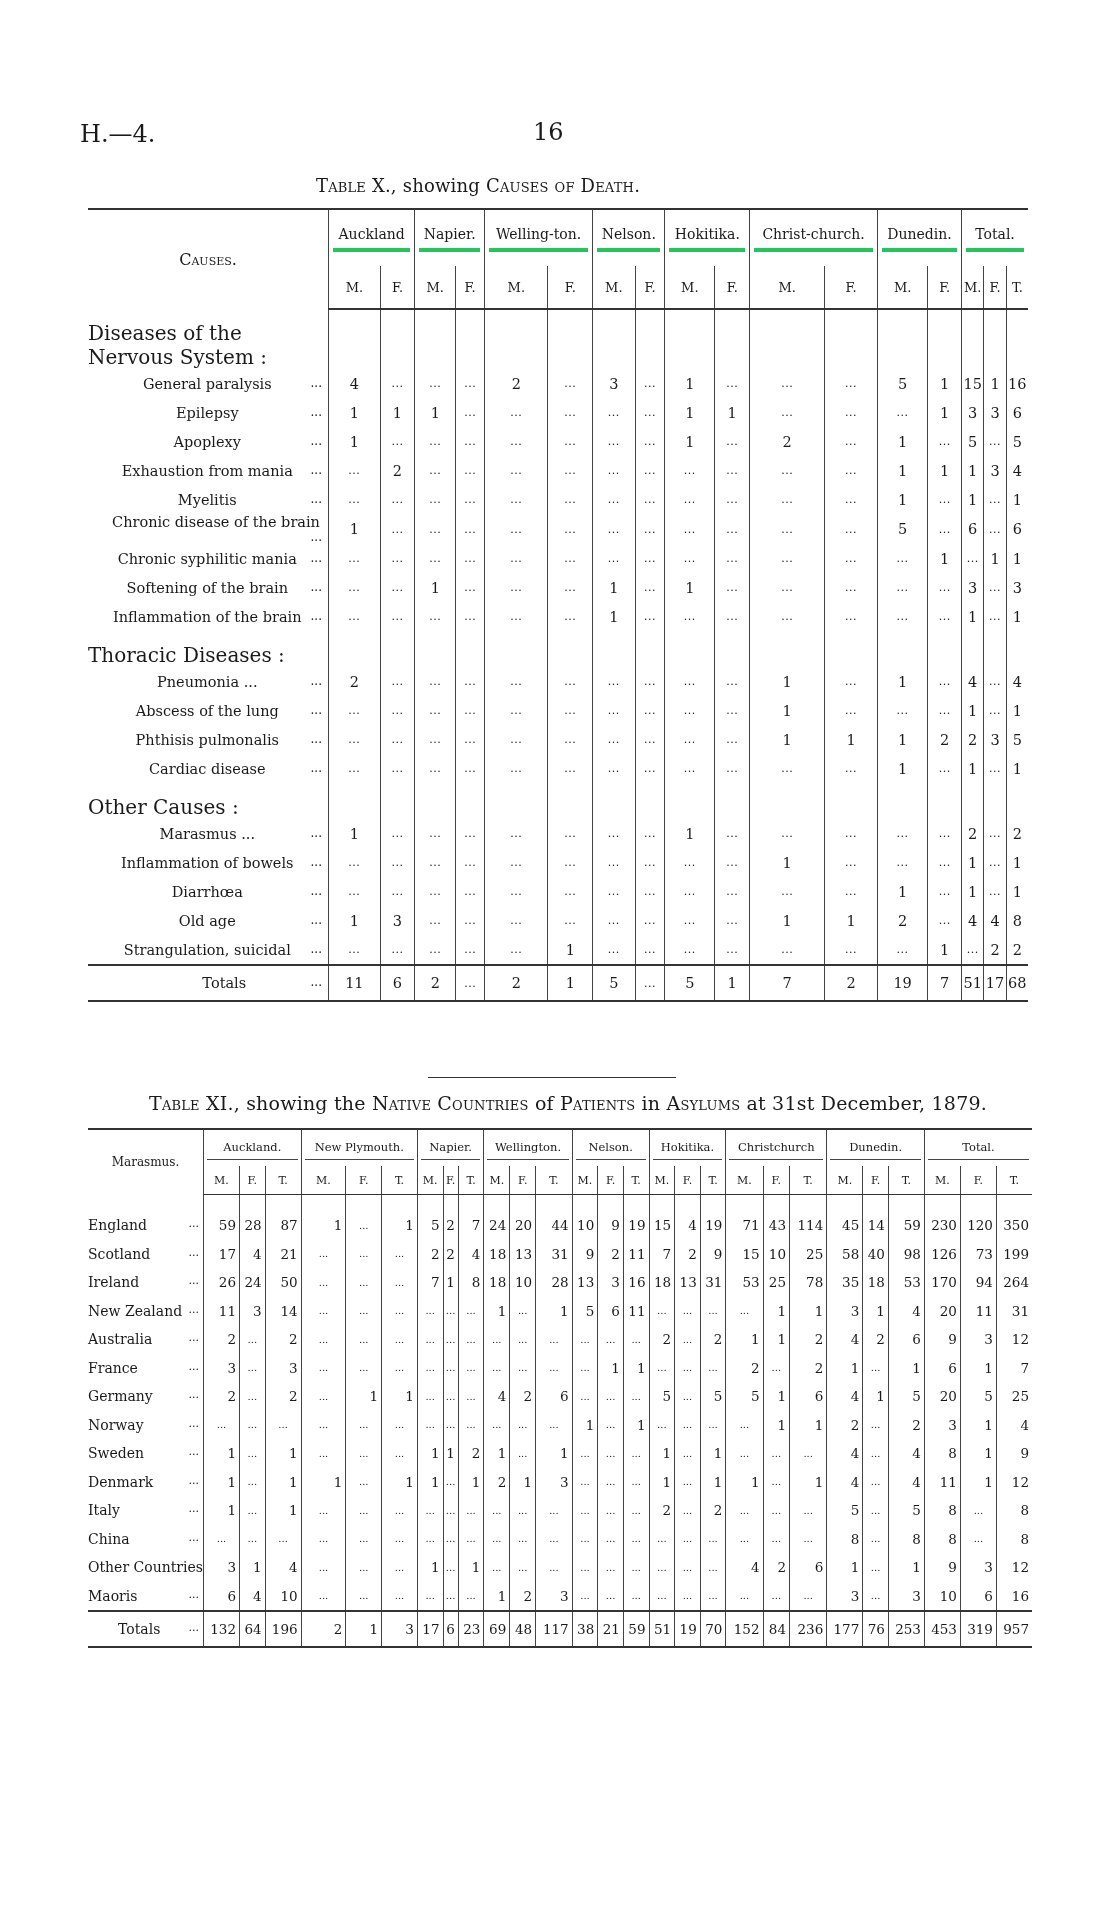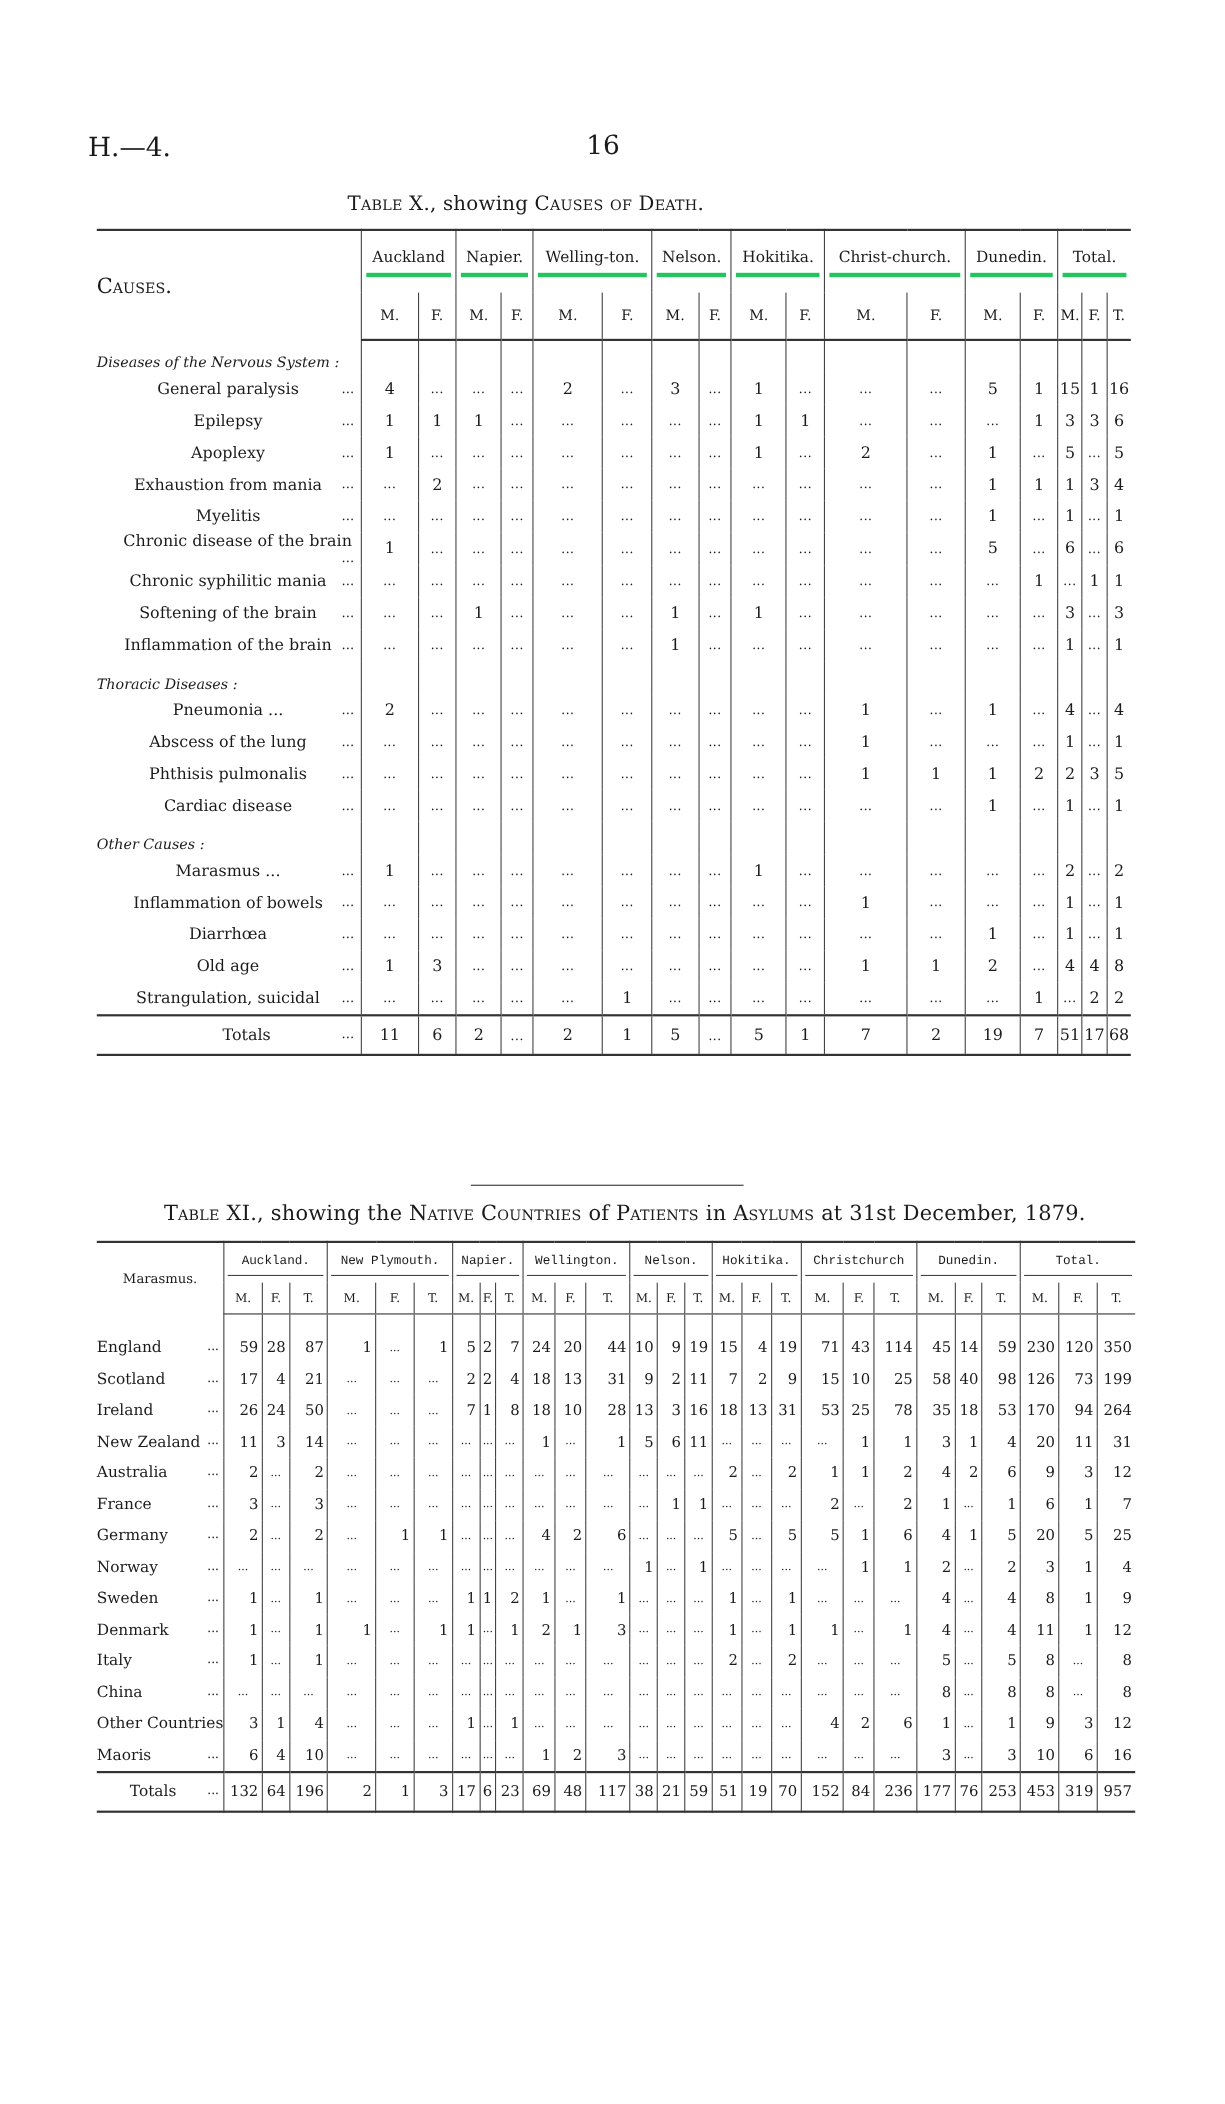--- a/index.html
+++ b/index.html
@@ -19,36 +19,36 @@
   .t10-title { top: 175px; }
   .t11-title { top: 1092px; left: 88px; width: 960px; font-size: 19px; }
 
   table { border-collapse: collapse; position: absolute; }
   td, th { padding: 0; font-weight: normal; }
 
   
   #t10 { left: 88px; top: 208px; width: 940px; border-top: 2px solid #333; border-bottom: 2px solid #333; }
   #t10 .hdr-group { height: 56px; font-size: 14px; text-align: center; vertical-align: middle; border-left: 1px solid #444; line-height: 15px; }
   #t10 .hdr-group-inner { border-bottom: 4px solid #22c55e; margin: 0 4px; padding: 2px 0 6px; }
-  #t10 .causes-hdr { width: 240px; font-size: 19px; text-align: left; vertical-align: middle; }
+  #t10 .causes-hdr { width: 240px; font-size: 16px; text-align: center; vertical-align: middle; }
   #t10 .sub-hdr { height: 42px; font-size: 13px; text-align: center; border-left: 1px solid #444; border-bottom: 2px solid #333; }
   #t10 .cause-cell { font-size: 14.5px; text-align: center; white-space: nowrap; height: 29px; }
   #t10 .cause-cell .lbl { padding-left: 16px; }
   #t10 .cause-cell .dots { float: right; padding-right: 6px; font-size: 12px; }
-  #t10 .sec-row td.sec { font-style: italic; font-size: 13px; padding-top: 12px; height: 18px; }
+  #t10 .sec-row td.sec { font-size: 20px; padding-top: 12px; height: 18px; }
   #t10 td.num { font-size: 14.5px; text-align: center; border-left: 1px solid #444; height: 29px; }
   #t10 td.num.dots { font-size: 11px; letter-spacing: 0.5px; }
   #t10 tr.totals td { border-top: 2px solid #333; height: 34px; }
   #t10 tr.totals .lbl { padding-left: 50px; }
 
   .divider { position: absolute; left: 428px; top: 1077px; width: 248px; border-top: 1px solid #333; }
 
   
   #t11 { left: 88px; top: 1128px; width: 944px; border-top: 2px solid #333; border-bottom: 2px solid #333; }
-  #t11 .hdr-group { height: 36px; font-size: 11.5px; text-align: center; border-left: 1px solid #444; line-height: 12px; font-family: Liberation Mono, monospace; }
+  #t11 .hdr-group { height: 36px; font-size: 11.5px; text-align: center; border-left: 1px solid #444; line-height: 12px; }
   #t11 .hdr-group-inner { border-bottom: 1px solid #444; margin: 0 3px; padding: 4px 0 6px; }
   #t11 .country-hdr { width: 114px; font-size: 12px; text-align: center; vertical-align: middle; }
   #t11 .sub-hdr { height: 28px; font-size: 11px; text-align: center; border-left: 1px solid #444; border-bottom: 1px solid #333; }
   #t11 td.country { font-size: 14px; white-space: nowrap; height: 28.5px; }
   #t11 td.country .dots { float: right; padding-right: 4px; font-size: 11px; }
   #t11 td.num { font-size: 13.5px; text-align: right; padding-right: 3px; border-left: 1px solid #444; height: 28.5px; }
   #t11 td.num.dots { font-size: 10px; text-align: center; padding-right: 0; }
   #t11 tr.first td { padding-top: 16px; }
   #t11 tr.totals td { border-top: 2px solid #333; height: 34px; }
   #t11 tr.totals .lbl { padding-left: 30px; }

